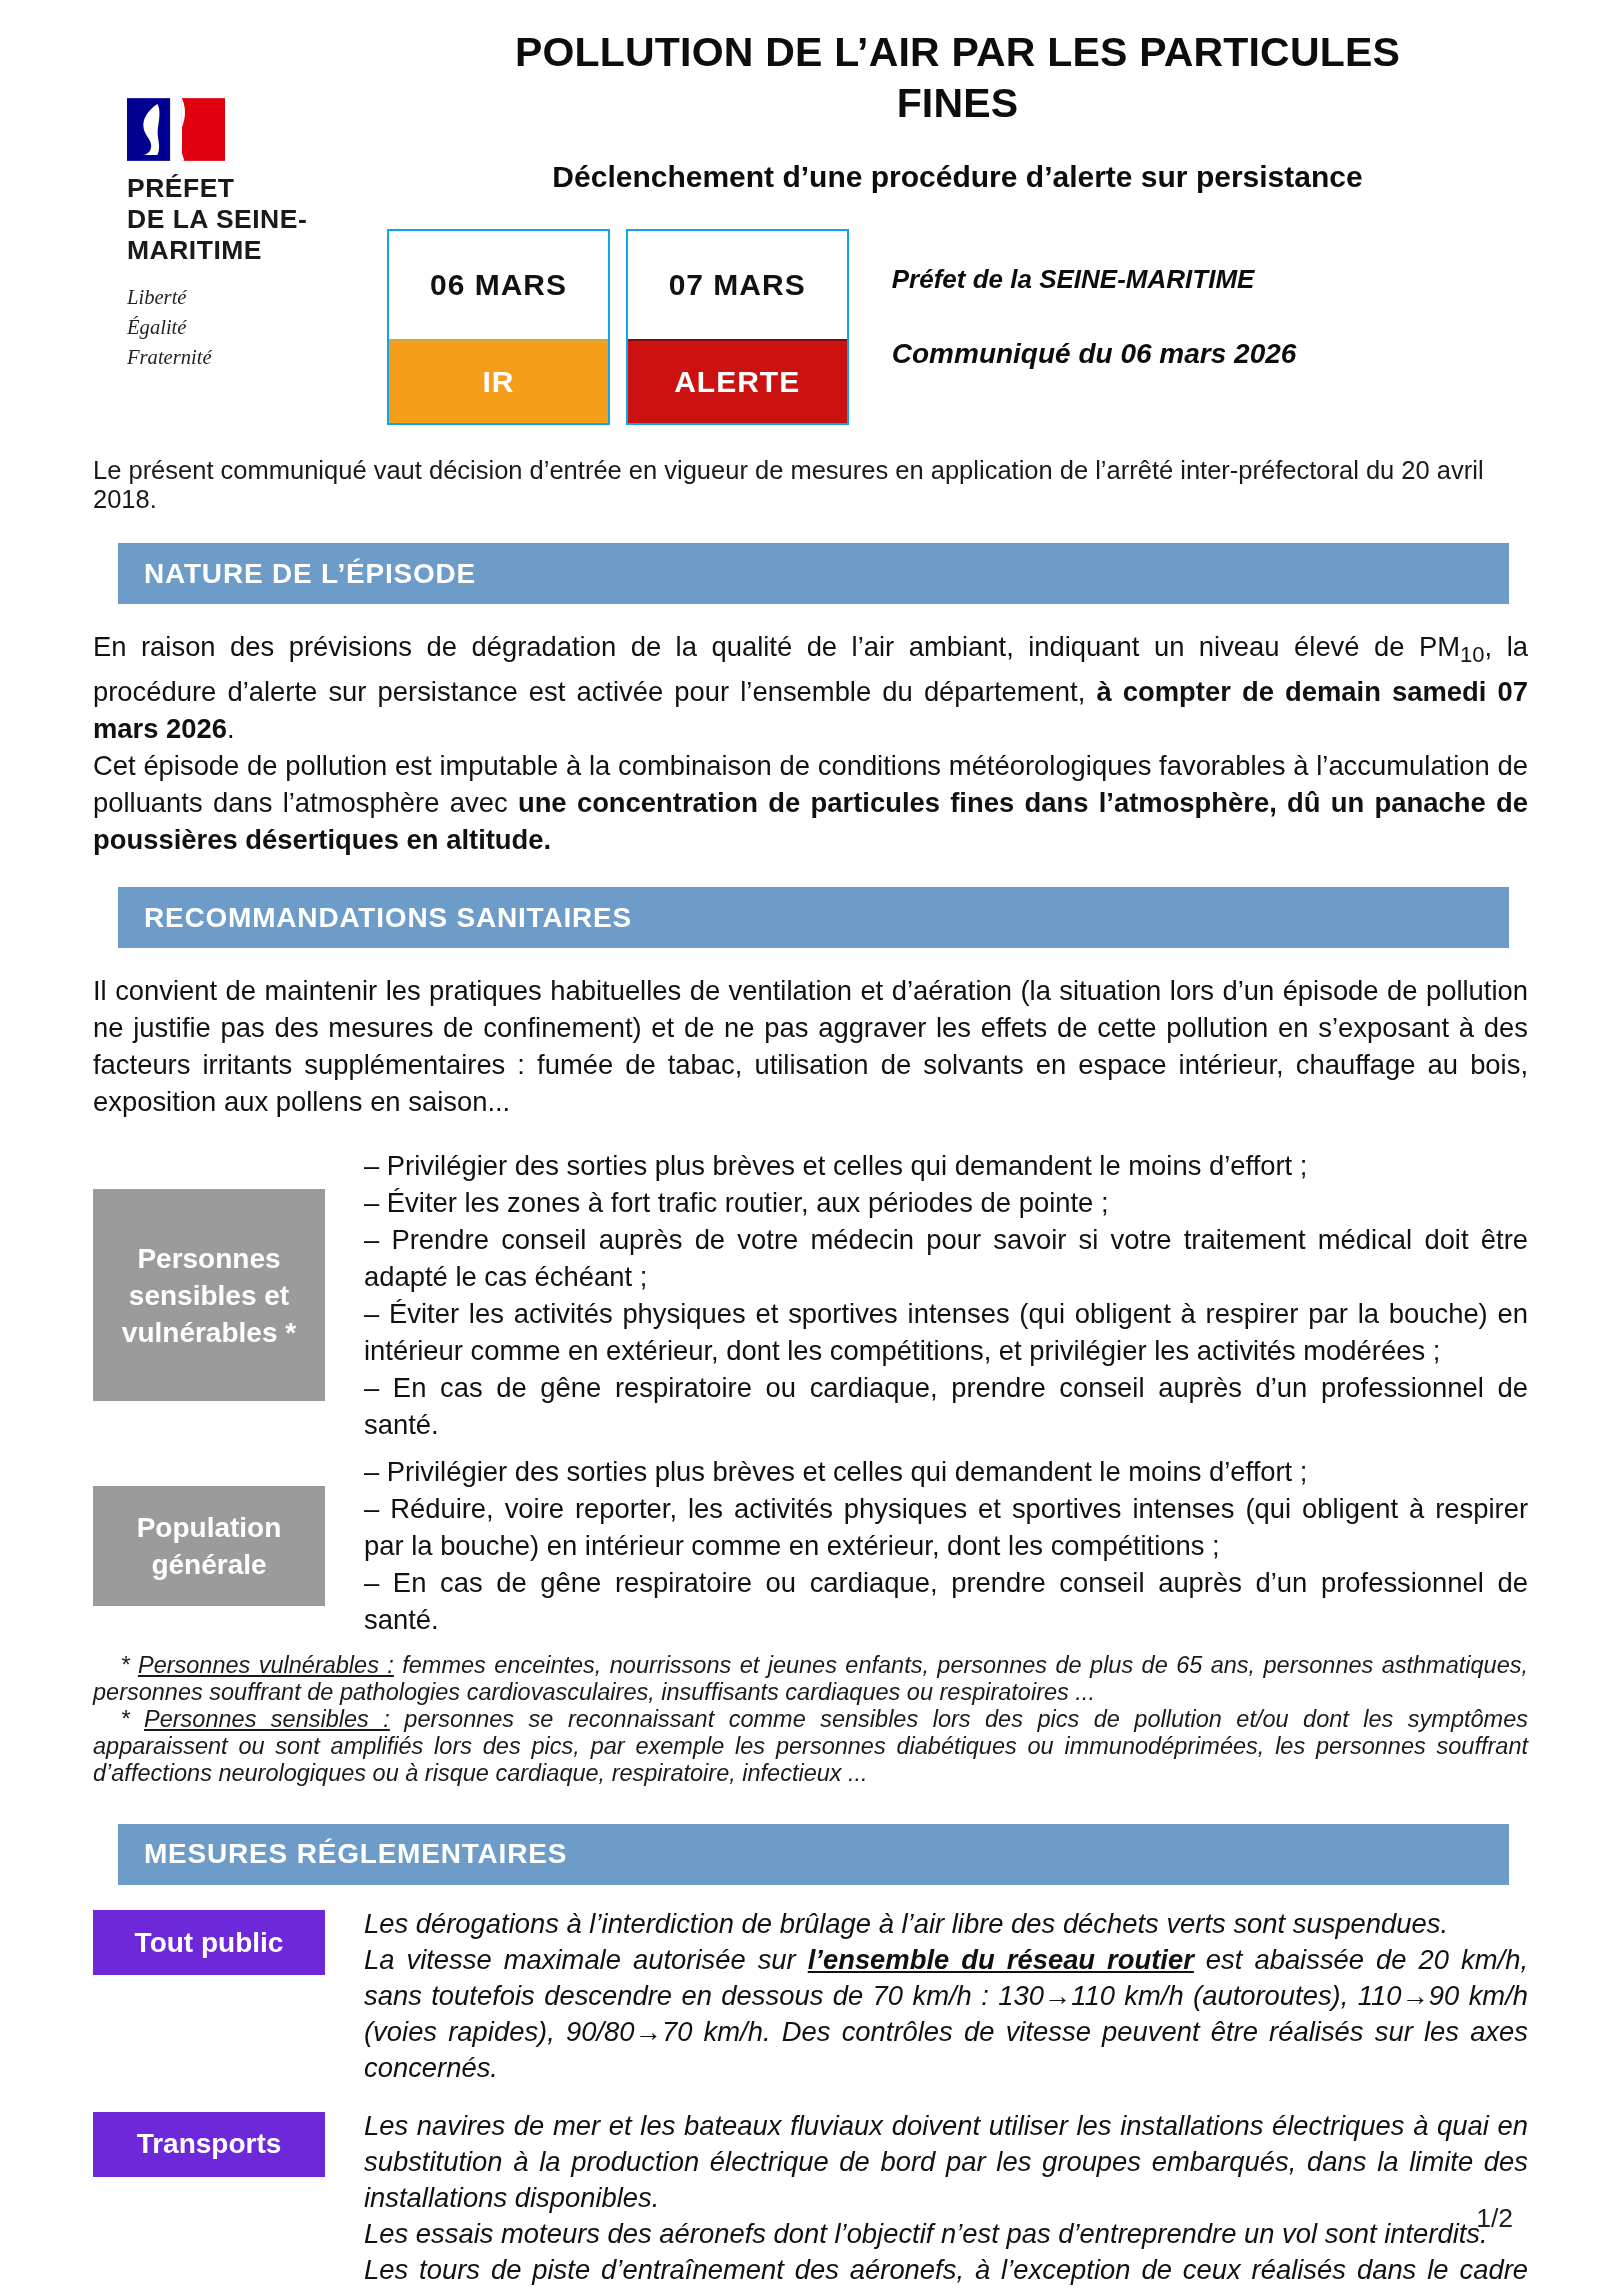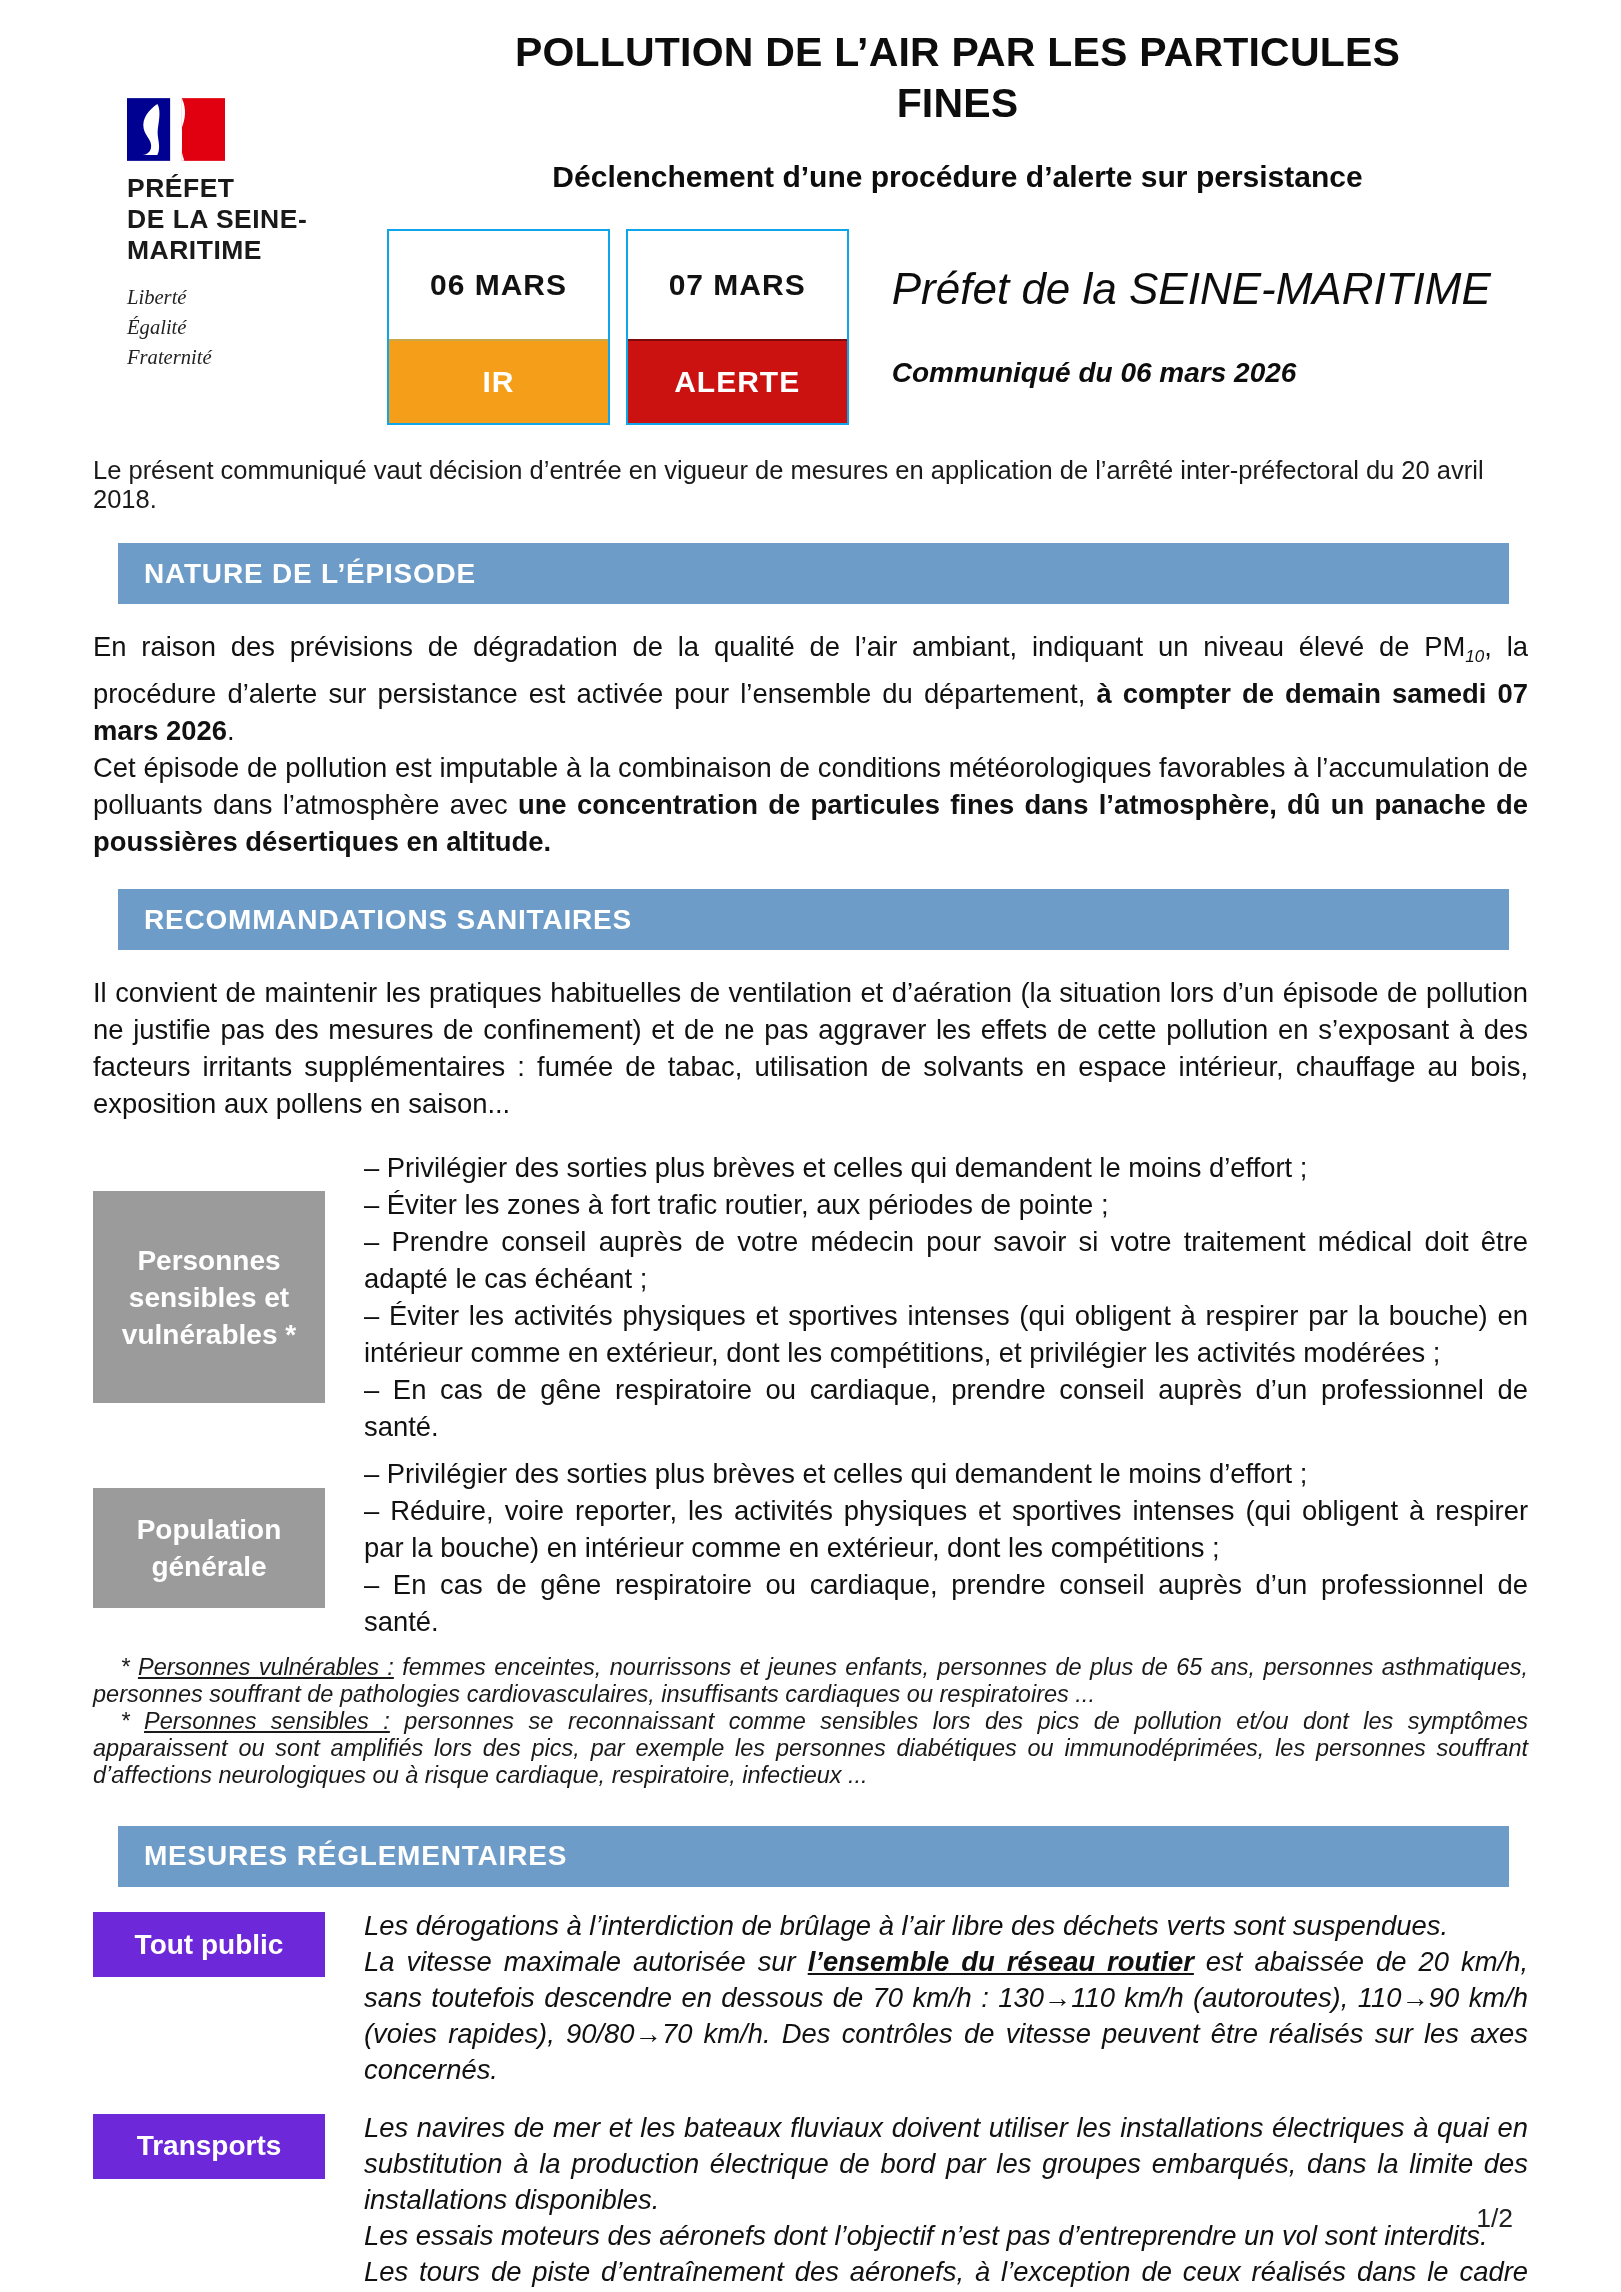--- a/index.html
+++ b/index.html
@@ -24,34 +24,34 @@
   .cards-row { display:flex; margin-top:35px; text-align:left; }
   .date-card { box-sizing:border-box; width:223px; border:2px solid #0ea5e9; margin-right:15.7px; background:#ffffff; }
   .card-date { height:108px; display:flex; align-items:center; justify-content:center;
                font-weight:bold; font-size:30px; letter-spacing:1px; color:#121212; }
   .card-level { height:82px; display:flex; align-items:center; justify-content:center;
                 font-weight:bold; font-size:30px; letter-spacing:1px; color:#ffffff; }
   .level-ir { background:#F59E19; border-top:2.9px solid #caa84a; }
   .level-alerte { background:#CC1111; border-top:2.9px solid #7d0b0b; }
 
   .info-col { margin-left:27.4px; padding-top:35px; }
-  .issuer { font-weight:normal; font-style:italic; font-size:44px; color:#0d0d0d; }
+  .issuer { font-weight:bold; font-style:italic; font-size:26px; color:#0d0d0d; }
   .communique { font-weight:bold; font-style:italic; font-size:28px; margin-top:43px; color:#0d0d0d; }
 
   .intro-line { margin-top:31px; font-size:25.5px; color:#1a1a1a; }
 
   
   .section-bar { margin:29px 18.6px 0 24.5px; height:61px; background:#6D9CC8; color:#ffffff;
                  display:flex; align-items:center; padding-left:26.5px;
                  font-weight:bold; font-size:28px; letter-spacing:0.8px; }
 
   
   .body-text { font-size:27.4px; line-height:37px; text-align:justify; color:#111; margin-top:23.5px; }
   .body-text b { font-weight:bold; }
-  sub { font-size:17px;font-style:italic; }
+  sub { font-size:22px; }
 
   
   .rec-group { display:grid; grid-template-columns:232px 1fr; column-gap:39px; }
   .g1 { margin-top:7.8px; }
   .g2 { margin-top:9.8px; }
   .side-label { background:#9B9B9B; color:#ffffff; font-weight:bold; font-size:28px; line-height:37px;
                 display:flex; align-items:center; justify-content:center; text-align:center;
                 align-self:center; padding:0 13.7px; box-sizing:border-box; }
   .h-tall { height:212px; }
   .h-short { height:120px; }

